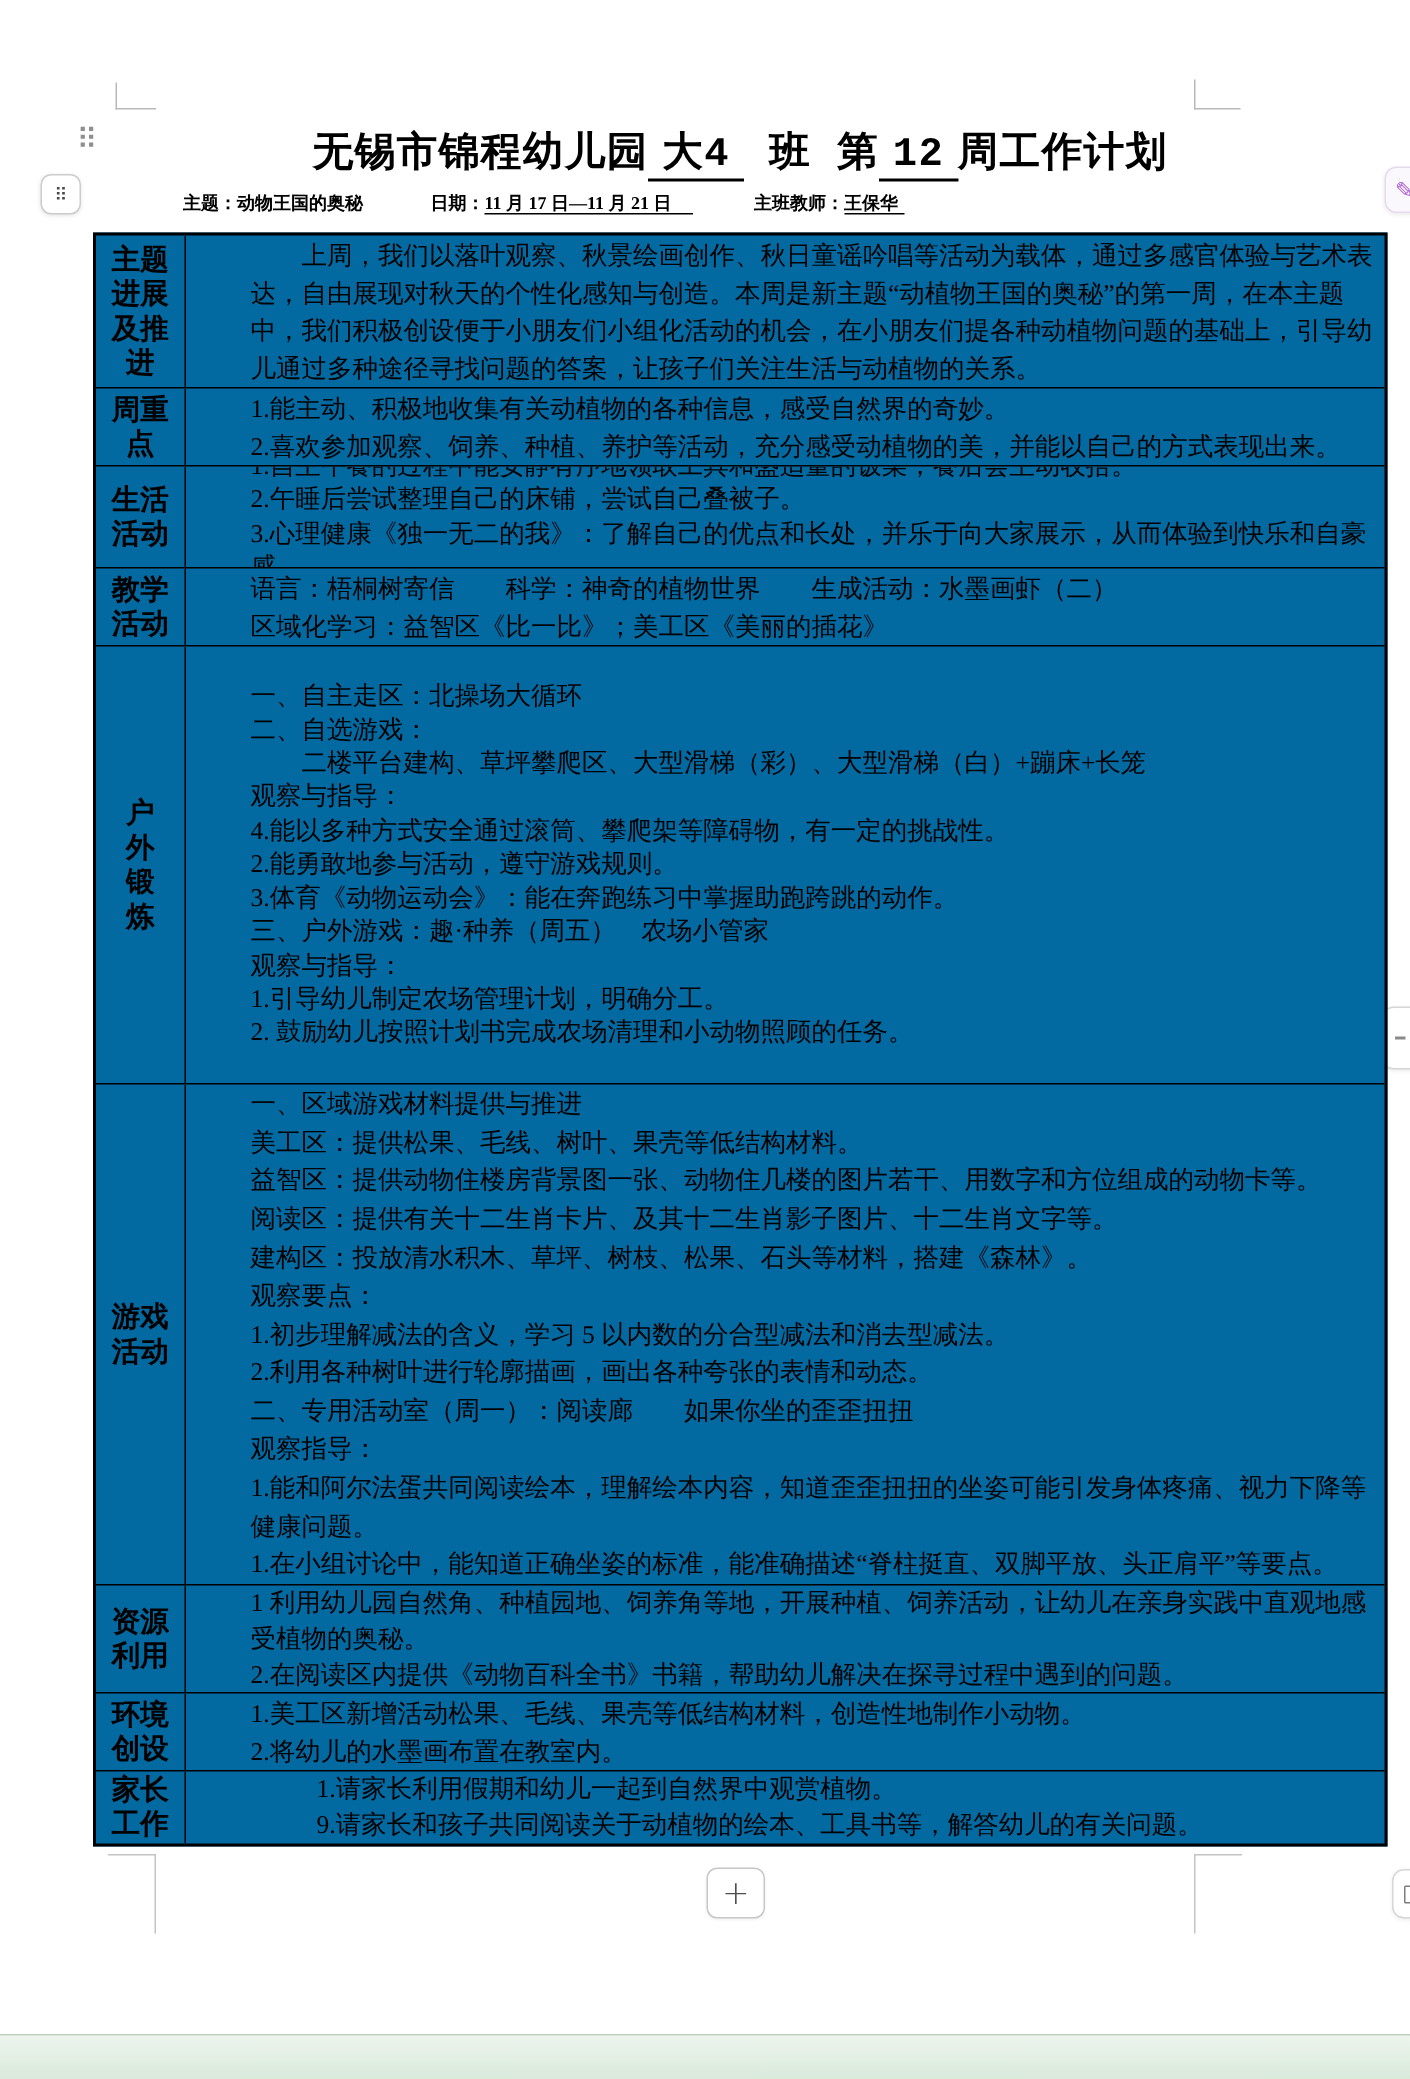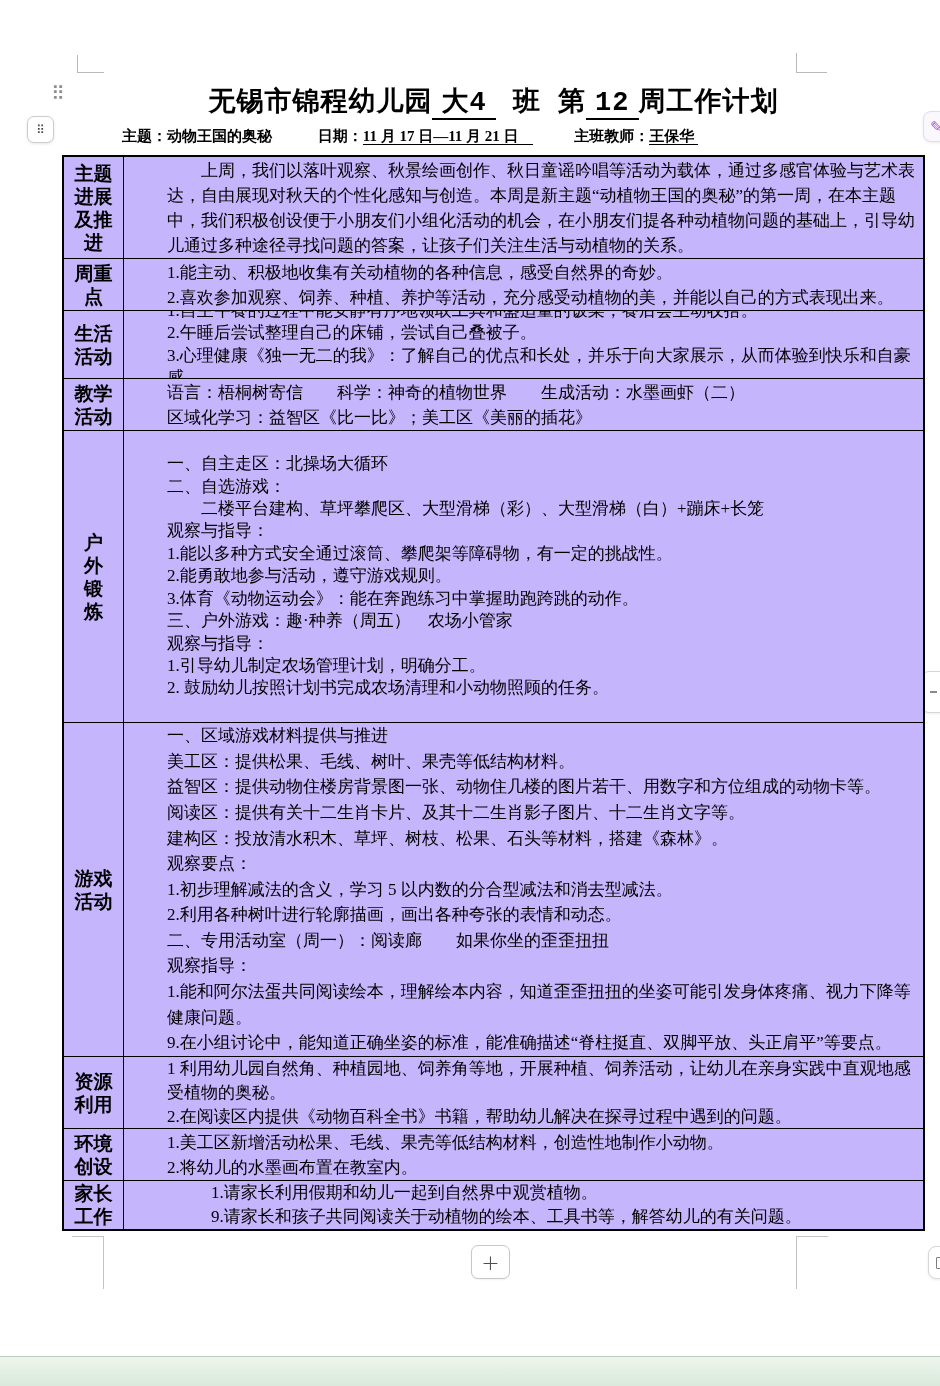--- a/index.html
+++ b/index.html
@@ -38,29 +38,29 @@
                   font-family:"DejaVu Sans",sans-serif; font-size:22px; font-weight:300; color:#4f4f4f;
                   display:flex; align-items:center; justify-content:center; cursor:pointer; }
 
   
   .doc-title { position:absolute; top:83px; left:62px; width:863px; text-align:center;
                font-family:Liberation Mono, monospace;
                font-size:27px; font-weight:700; letter-spacing:1px; white-space:nowrap; }
   .doc-title .blank { border-bottom:2px solid #000; padding:0 9px; }
 
   .meta-line { position:absolute; top:127px; left:122px; width:803px; white-space:nowrap;
-               font-size:15px; font-weight:700; }
+               font-size:12px; font-weight:700; }
   .meta-group { display:inline-block; }
   .meta-group.date    { margin-left:42px; }
   .meta-group.teacher { margin-left:38px; }
   .meta-underline { border-bottom:1.5px solid #000; padding-right:14px; }
   .meta-underline.short { padding-right:4px; }
 
   
-  .plan-table { position:absolute; left:62px; top:155px; width:863px; border:2px solid #000; background:#c4b5fd; }
+  .plan-table { position:absolute; left:62px; top:155px; width:863px; border:2px solid #000; background:#0369a1; }
   .trow { display:flex; border-top:1.5px solid #000; overflow:hidden; }
   .trow:first-child { border-top:none; }
   .label-cell { width:60px; flex:0 0 60px; border-right:1.5px solid #000;
                 display:flex; flex-direction:column; align-items:center; justify-content:center;
                 font-weight:700; font-size:19px; line-height:23px; text-align:center; padding:2px 0; }
   .content-cell { flex:1; padding:1px 6px 1px 7px; font-size:17px;
                   display:flex; flex-direction:column; justify-content:center; overflow:hidden;margin-left:36px; }
   .content-cell p { line-height:25px; }
 
   .r1 { height:101px; }
@@ -161,21 +161,21 @@
         <div>户</div>
         <div>外</div>
         <div>锻</div>
         <div>炼</div>
       </div>
     <div class="content-cell">
         <p>一、自主走区：北操场大循环</p>
         <p>二、自选游戏：</p>
         <p>　　二楼平台建构、草坪攀爬区、大型滑梯（彩）、大型滑梯（白）+蹦床+长笼</p>
         <p>观察与指导：</p>
-        <p>1.能以多种方式安全通过滚筒、攀爬架等障碍物，有一定的挑战性。</p>
+        <p>4.能以多种方式安全通过滚筒、攀爬架等障碍物，有一定的挑战性。</p>
         <p>2.能勇敢地参与活动，遵守游戏规则。</p>
         <p>3.体育《动物运动会》：能在奔跑练习中掌握助跑跨跳的动作。</p>
         <p>三、户外游戏：趣·种养（周五）　农场小管家</p>
         <p>观察与指导：</p>
         <p>1.引导幼儿制定农场管理计划，明确分工。</p>
         <p>2. 鼓励幼儿按照计划书完成农场清理和小动物照顾的任务。</p>
       </div>
   </div>
   <div class="trow r6">
     <div class="label-cell">
@@ -187,21 +187,21 @@
         <p>美工区：提供松果、毛线、树叶、果壳等低结构材料。</p>
         <p>益智区：提供动物住楼房背景图一张、动物住几楼的图片若干、用数字和方位组成的动物卡等。</p>
         <p>阅读区：提供有关十二生肖卡片、及其十二生肖影子图片、十二生肖文字等。</p>
         <p>建构区：投放清水积木、草坪、树枝、松果、石头等材料，搭建《森林》。</p>
         <p>观察要点：</p>
         <p>1.初步理解减法的含义，学习 5 以内数的分合型减法和消去型减法。</p>
         <p>2.利用各种树叶进行轮廓描画，画出各种夸张的表情和动态。</p>
         <p>二、专用活动室（周一）：阅读廊　　如果你坐的歪歪扭扭</p>
         <p>观察指导：</p>
         <p>1.能和阿尔法蛋共同阅读绘本，理解绘本内容，知道歪歪扭扭的坐姿可能引发身体疼痛、视力下降等健康问题。</p>
-        <p>9.在小组讨论中，能知道正确坐姿的标准，能准确描述“脊柱挺直、双脚平放、头正肩平”等要点。</p>
+        <p>1.在小组讨论中，能知道正确坐姿的标准，能准确描述“脊柱挺直、双脚平放、头正肩平”等要点。</p>
       </div>
   </div>
   <div class="trow r7">
     <div class="label-cell">
         <div>资源</div>
         <div>利用</div>
       </div>
     <div class="content-cell">
         <p>1 利用幼儿园自然角、种植园地、饲养角等地，开展种植、饲养活动，让幼儿在亲身实践中直观地感受植物的奥秘。</p>
         <p>2.在阅读区内提供《动物百科全书》书籍，帮助幼儿解决在探寻过程中遇到的问题。</p>

